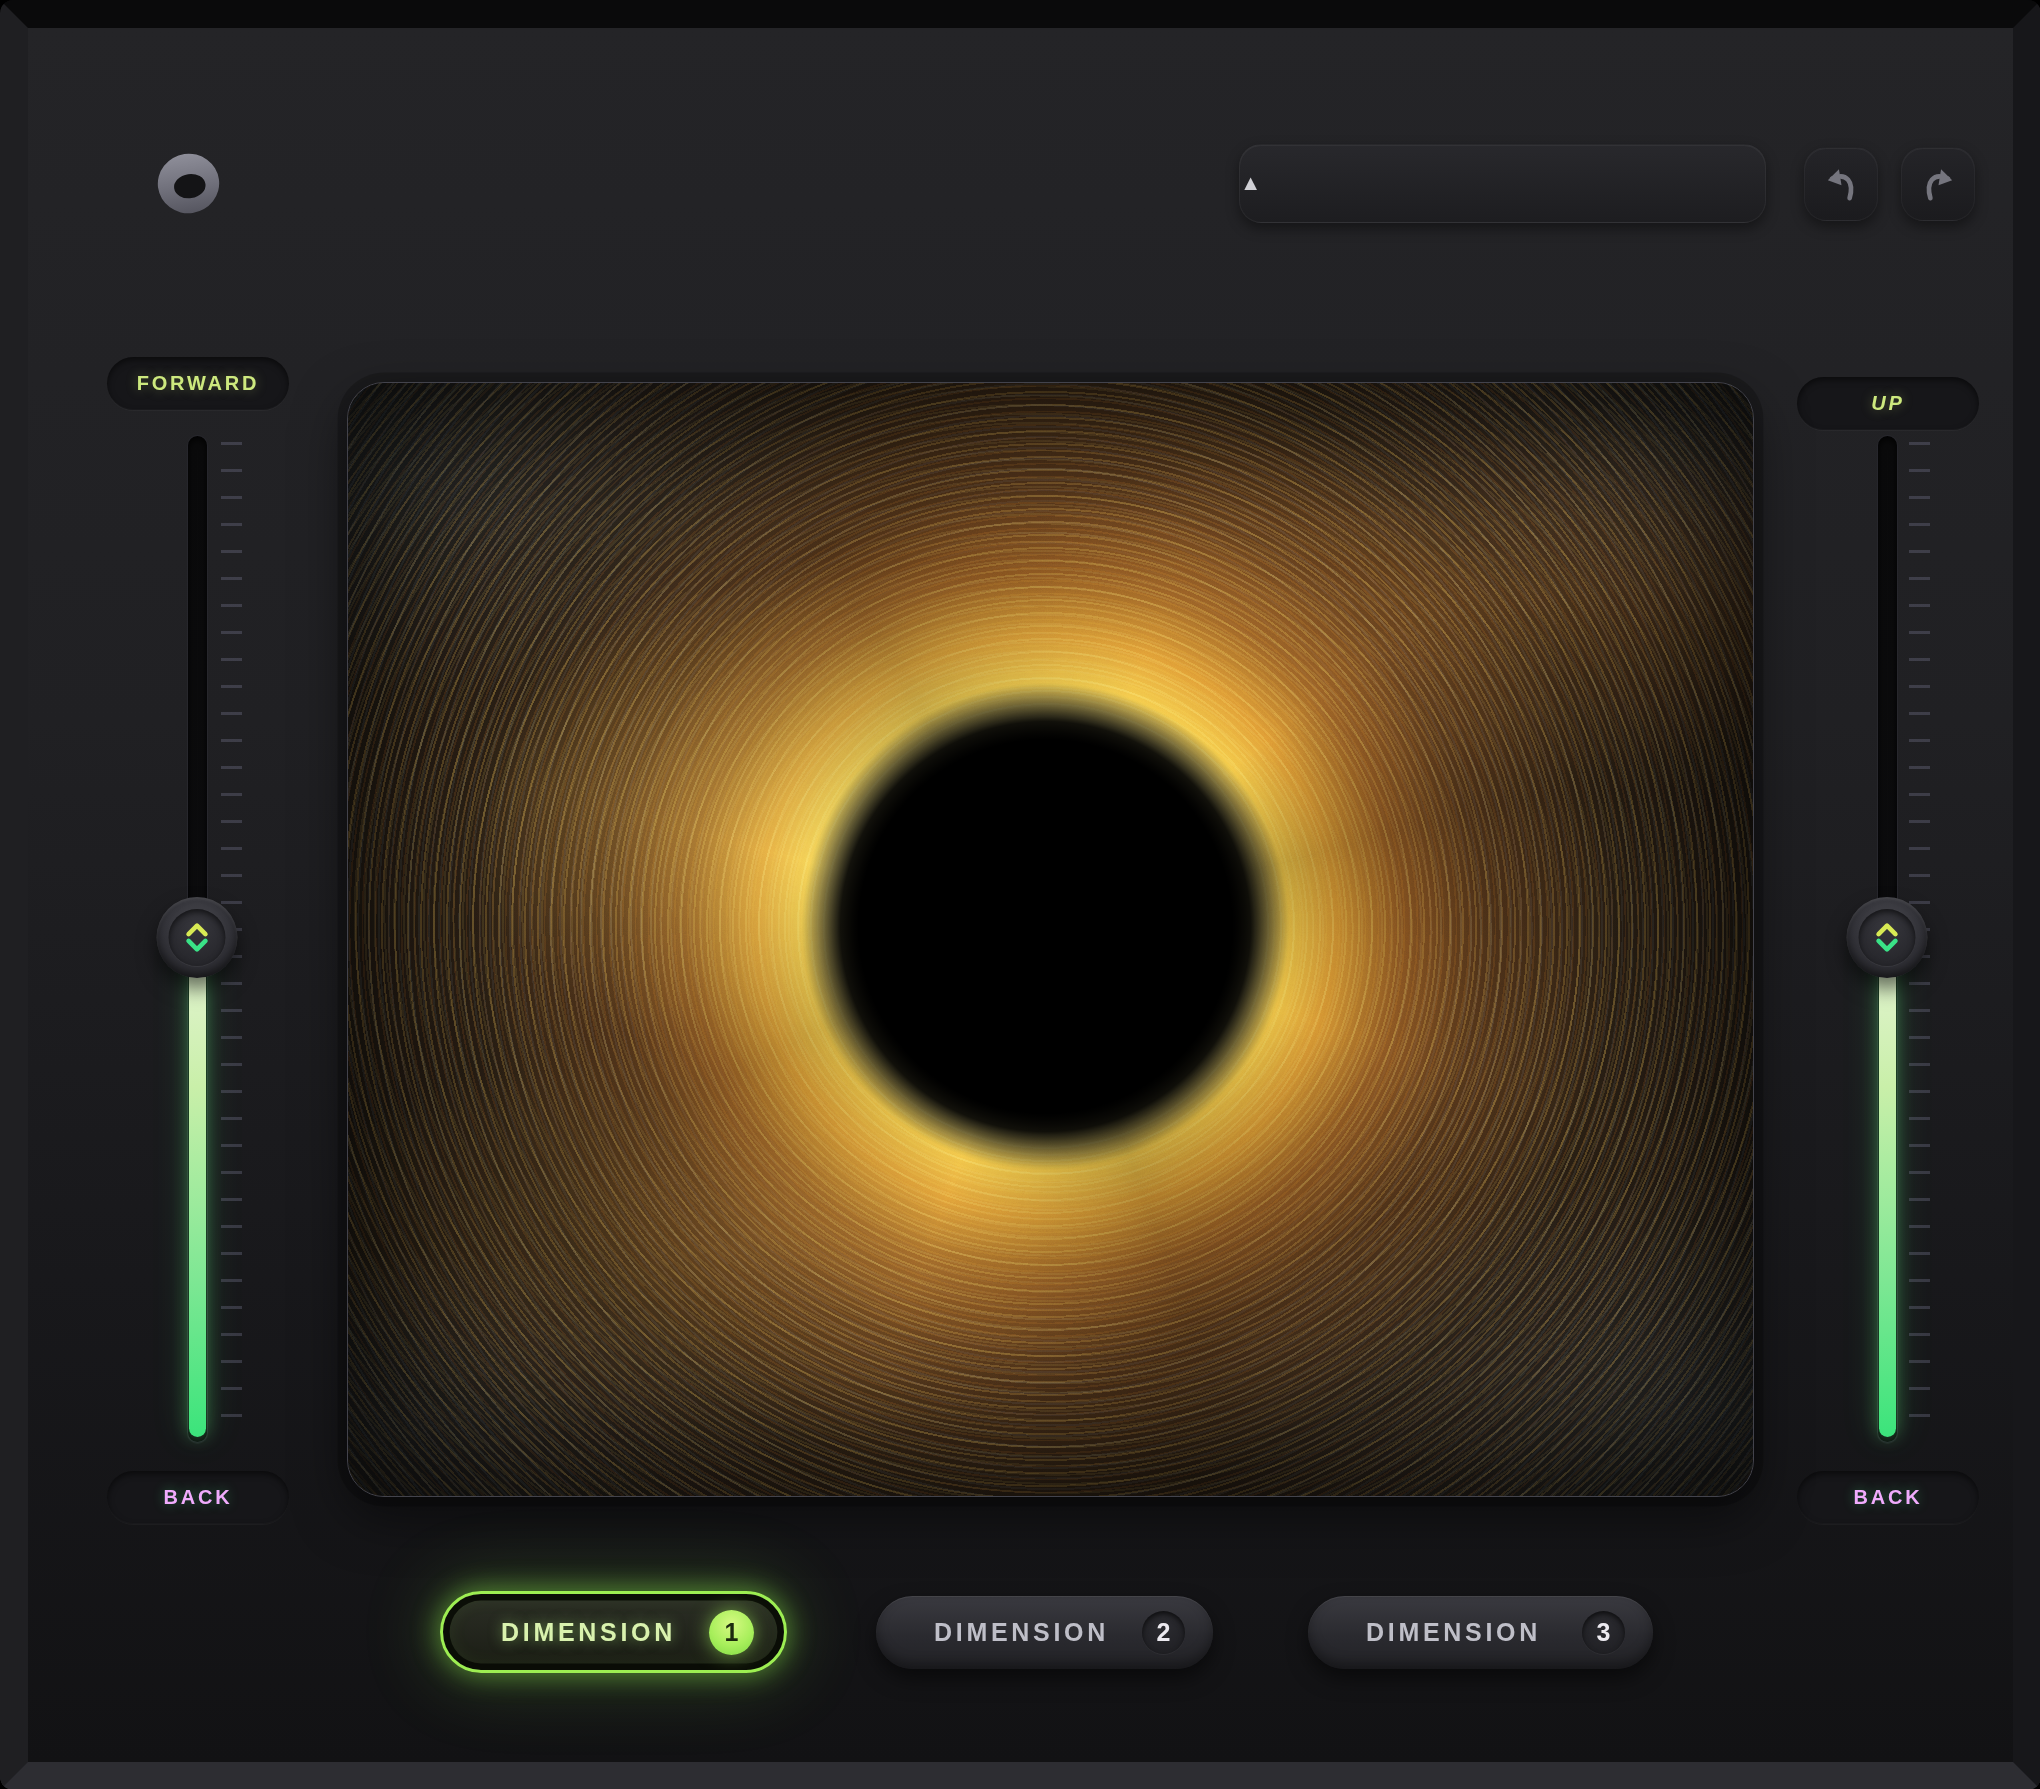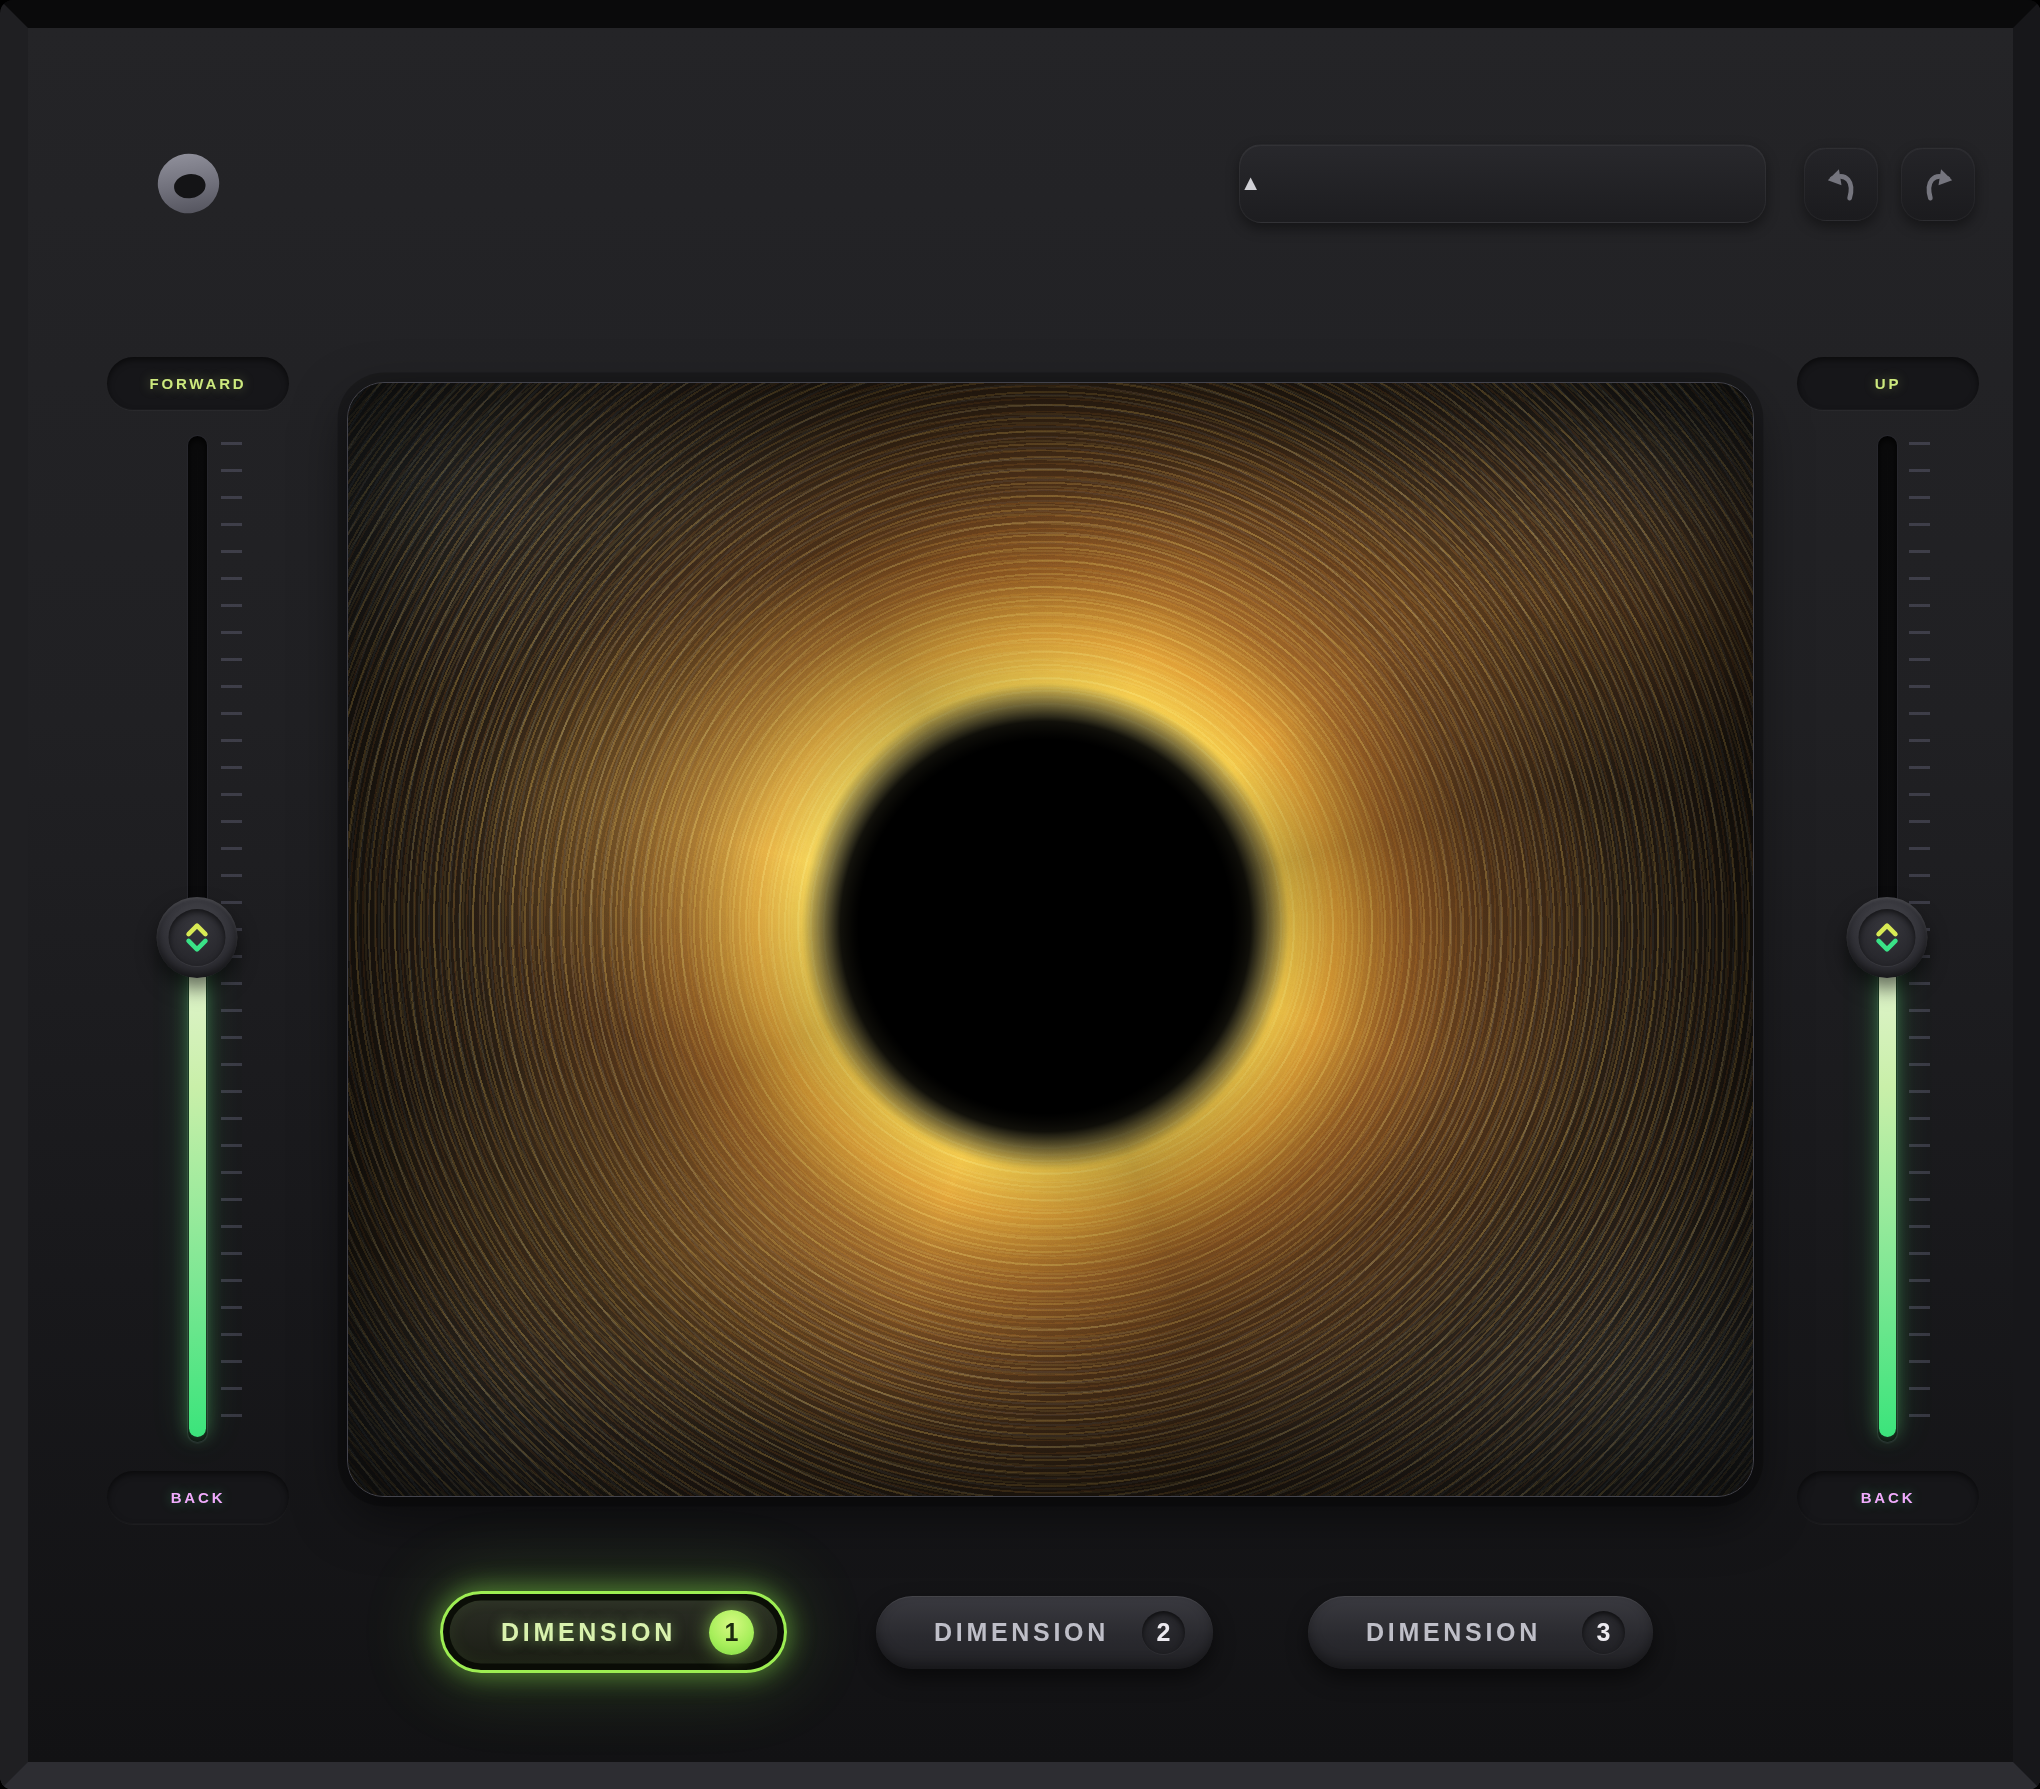--- a/index.html
+++ b/index.html
@@ -64,26 +64,26 @@
   .icon-btn.redo { left:1873px; }
   .icon-btn svg { width:41px; height:41px; }
   .icon-btn.redo svg { transform:scaleX(-1); }
 
   
   .pill-label {
     position:absolute; width:182px; height:53px; border-radius:27px;
     background:#161619;
     box-shadow:inset 0 2.8px 6.6px rgba(0,0,0,0.55), inset 0 -0.9px 0.9px rgba(255,255,255,0.03), 0 0.9px 0.9px rgba(255,255,255,0.04);
     display:flex; align-items:center; justify-content:center;
-    font-size:15px; font-weight:700; letter-spacing:2.8px;
+    font-size:20px; font-weight:700; letter-spacing:2.8px;
   }
   .pill-label.yg { color:#cde97e; text-shadow:0 0 11.2px rgba(205,233,126,0.35); }
   .pill-label.gr { color:#f0abfc; text-shadow:0 0 11.2px rgba(62,220,123,0.4); }
   .pl-forward { left:79px;   top:329px; }
-  .pl-up      { left:1769px; top:329px; }
+  .pl-up      { left:1769px; top:349px;font-style:italic; }
   .pl-back    { left:79px;   top:1443px; }
   .pl-down    { left:1769px; top:1443px; }
 
   
   .track {
     position:absolute; width:20.6px; height:1008px; top:407px;
     border-radius:11.2px;
     background:linear-gradient(180deg,#0a0a0b,#0e0e10);
     border:1.9px solid rgba(74,74,84,0.45);
     box-shadow:inset 0 2.8px 7.5px rgba(0,0,0,0.85), 0 0.9px 0.9px rgba(255,255,255,0.05);

